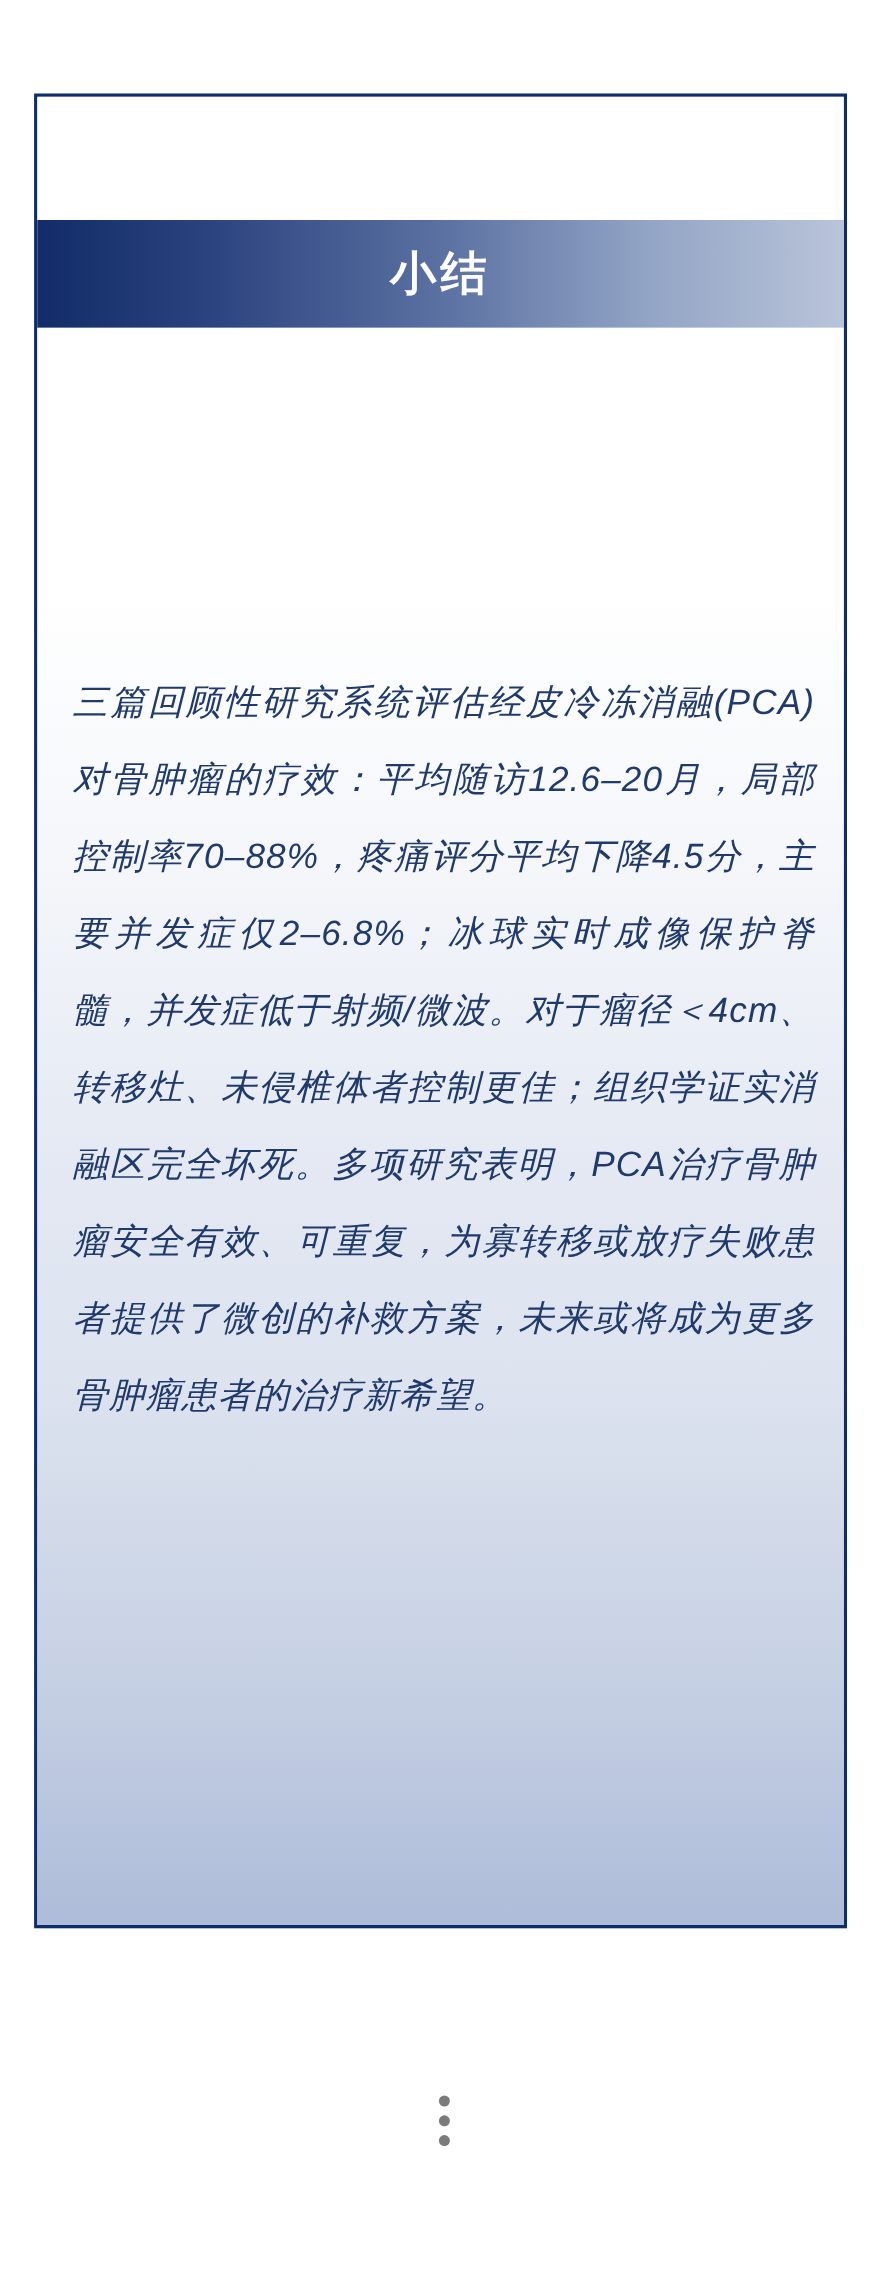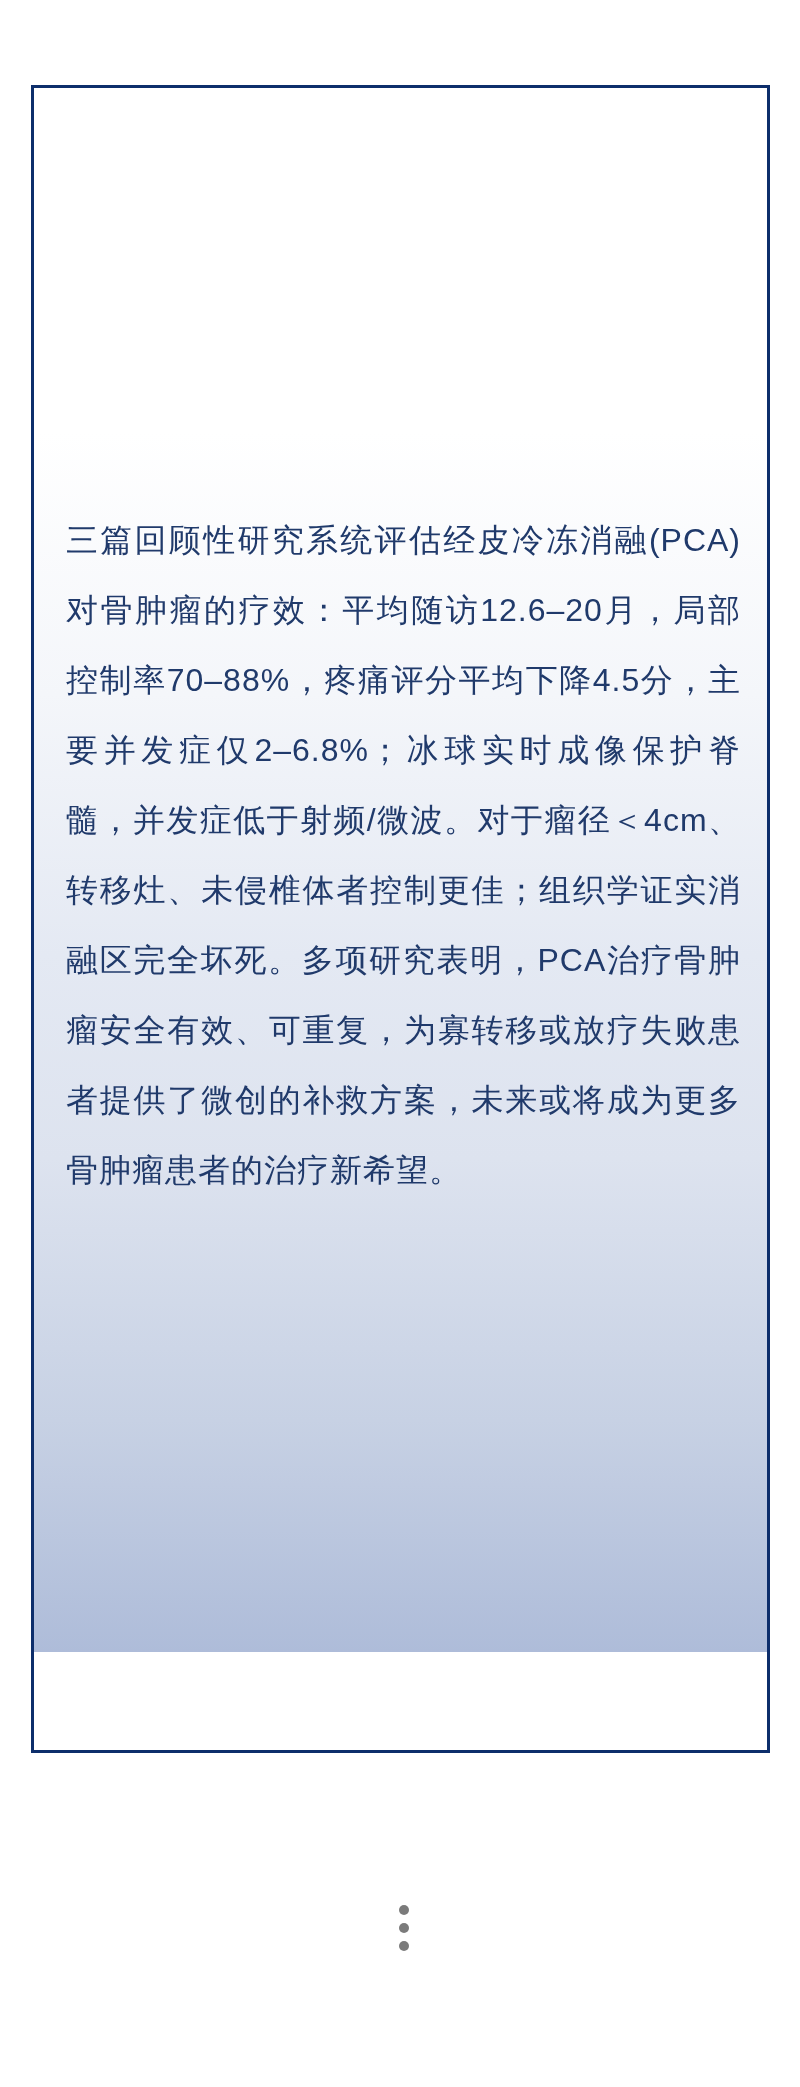--- a/index.html
+++ b/index.html
@@ -46,20 +46,21 @@
     height: 1452px;
     padding: 305px 26px 0 32px;
     background: linear-gradient(180deg,
       #ffffff 0%,
       #ffffff 16%,
       #f4f6fa 34%,
       #e4e9f3 52%,
       #dde3ef 66%,
       #c7d1e4 84%,
       #aebcd9 100%);
+    font-style: italic;
   }
   .summary-paragraph {
     margin: 0;
     font-size: 32px;
     line-height: 70px;
     letter-spacing: 1px;
     color: #203a6b;
     text-align: justify;
     text-justify: inter-ideograph;
   }
@@ -77,20 +78,23 @@
     height: 10px;
     border-radius: 50%;
     background: #7b7b7b;
   }
 </style>
 </head>
 <body>
 
 <section class="summary-card">
   <div class="card-top-spacer"></div>
+  <header class="card-header-bar">
+    <span class="card-title">小结</span>
+  </header>
   <div class="card-body">
     <p class="summary-paragraph">三篇回顾性研究系统评估经皮冷冻消融(PCA)对骨肿瘤的疗效：平均随访12.6–20月，局部控制率70–88%，疼痛评分平均下降4.5分，主要并发症仅2–6.8%；冰球实时成像保护脊髓，并发症低于射频/微波。对于瘤径＜4cm、转移灶、未侵椎体者控制更佳；组织学证实消融区完全坏死。多项研究表明，PCA治疗骨肿瘤安全有效、可重复，为寡转移或放疗失败患者提供了微创的补救方案，未来或将成为更多骨肿瘤患者的治疗新希望。</p>
   </div>
 </section>
 
 <div class="vertical-ellipsis">
   <span class="dot"></span>
   <span class="dot"></span>
   <span class="dot"></span>
 </div>

